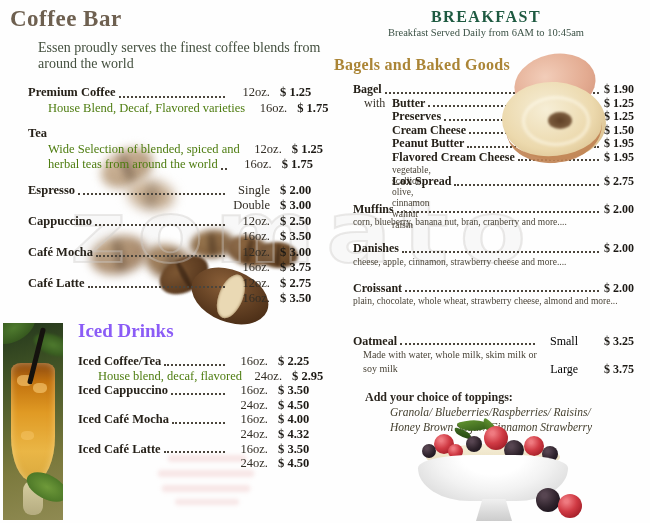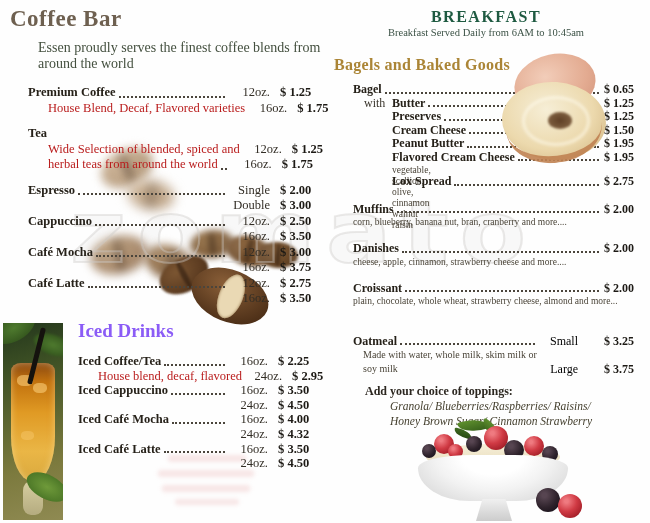--- a/index.html
+++ b/index.html
@@ -13,21 +13,21 @@
     transform:scaleX(1.12);transform-origin:left center;white-space:nowrap;pointer-events:none;}
   .ghost{position:absolute;z-index:0;background:rgba(222,140,140,0.22);filter:blur(2px);border-radius:2px;}
   .g1{left:168px;top:455px;width:78px;height:7px;}
   .g2{left:158px;top:470px;width:96px;height:7px;}
   .g3{left:162px;top:485px;width:88px;height:7px;}
   .g4{left:175px;top:499px;width:64px;height:6px;}
 
   
   .m-row{display:flex;align-items:flex-end;line-height:15.5px;font-size:12.5px;}
   .m-row .nm{font-weight:bold;color:#262119;white-space:nowrap;}
-  .m-row .ds{color:#b91c1c;white-space:nowrap;}
+  .m-row .ds{color:#4d7c0f;white-space:nowrap;}
   .m-row .ds.ind{padding-left:20px;}
   .m-row .lead{flex:1;border-bottom:2px dotted #4b453c;margin:0 3px 3px 3px;min-width:6px;}
   .m-row .sp{flex:1;}
   .m-row .sz{width:42px;text-align:right;color:#322d25;flex-shrink:0;}
   .m-row .pr{width:42px;margin-left:10px;font-weight:bold;color:#1d1a15;flex-shrink:0;}
   .m-row.grp{margin-top:10px;}
 
   
   .col-left{position:absolute;left:10px;top:6px;width:312px;z-index:1;}
   .coffee-title{font-size:23px;font-weight:bold;color:#6e6050;letter-spacing:.5px;}
@@ -83,21 +83,21 @@
   .rows-right .m-row.grp{margin-top:14px;}
   .rows-right .pfx{width:39px;padding-left:11px;flex-shrink:0;color:#3a352c;box-sizing:border-box;}
   .rows-right .pr{width:38px;margin-left:2px;}
   .sub{font-size:9.5px;color:#4a4438;line-height:11px;padding-left:23px;margin-top:1px;}
   .sub.i2{padding-left:62px;}
   .oatmeal{margin-top:27px;}
   .oatmeal .m-row{line-height:14px;font-size:12px;padding-left:23px;}
   .osz{width:40px;text-align:right;margin-right:8px;color:#000000;flex-shrink:0;}
   .opr{width:38px;font-weight:bold;color:#1d1a15;flex-shrink:0;margin-left:18px;}
   .odesc{font-size:10px;color:#4a4438;padding-left:10px;}
-  .toppings{margin-top:8px;padding-left:35px;}
+  .toppings{margin-top:14px;padding-left:35px;}
   .top-label{font-size:12px;font-weight:600;color:#2c2720;}
   .top-line{font-size:11.5px;font-style:italic;color:#45402f;padding-left:25px;line-height:15px;}
 
   .photo-bagel{position:absolute;left:500px;top:52px;width:112px;height:112px;z-index:2;}
   .bg-top{position:absolute;left:14px;top:2px;width:82px;height:60px;border-radius:50%;
     background:radial-gradient(ellipse at 40% 35%,#f2cdb9,#e3ab91 60%,#cf9179);transform:rotate(-12deg);}
   .bg-bot{position:absolute;left:2px;top:30px;width:104px;height:78px;border-radius:50%;
     background:radial-gradient(ellipse at 42% 36%,#f6eed6,#ecd9ad 55%,#d6bc8a 85%,#c2a470);transform:rotate(4deg);}
   .bg-crust{position:absolute;left:6px;top:40px;width:96px;height:64px;border-radius:50%;
     border-bottom:7px solid #c08252;transform:rotate(-6deg);opacity:.9;}
@@ -295,21 +295,21 @@
   </div>
 
   <div class="col-right">
     <div class="bf-title">BREAKFAST</div>
     <div class="bf-sub">Breakfast Served Daily from 6AM to 10:45am</div>
     <div class="bagels-title">Bagels and Baked Goods</div>
     <div class="rows-right" id="breakfast-rows">
         <div class="m-row">
           <span class="nm">Bagel</span>
           <span class="lead"></span>
-          <span class="pr">$ 0.65</span>
+          <span class="pr">$ 1.90</span>
         </div>
         <div class="m-row">
           <span class="pfx">with</span>
           <span class="nm">Butter</span>
           <span class="lead"></span>
           <span class="pr">$ 1.25</span>
         </div>
         <div class="m-row">
           <span class="pfx"></span>
           <span class="nm">Preserves</span>

